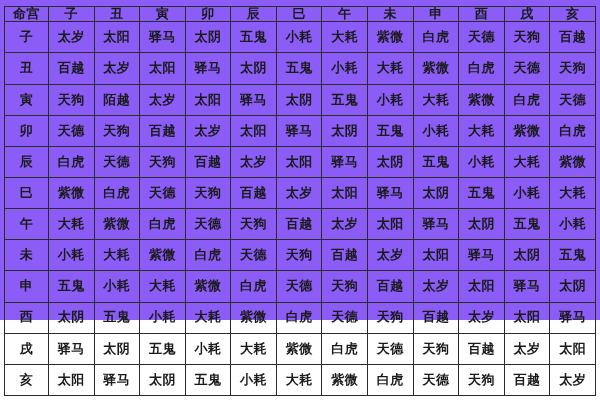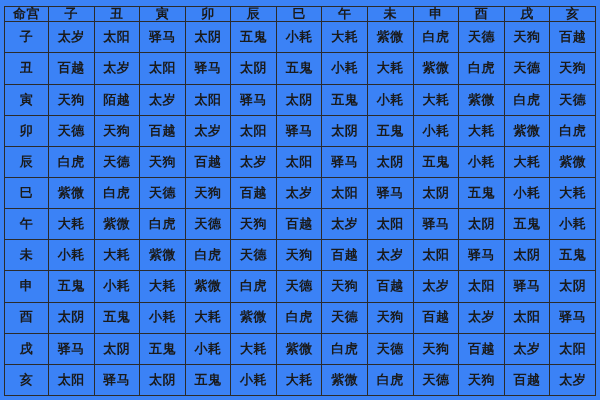--- a/index.html
+++ b/index.html
@@ -8,24 +8,24 @@
     background: #ffffff;
   }
   body {
     width: 600px;
     height: 400px;
     overflow: hidden;
     font-family: "Liberation Sans", sans-serif;
   }
   #sheet {
     width: 600px;
-    height: 400px;
+    height: 320px;
     box-sizing: border-box;
     padding: 6px 4px 4px 4px;
-    background: #3b82f6;
+    background: #8b5cf6;
   }
   table.grid {
     border-collapse: collapse;
     width: 592px;
     height: 390px;
     table-layout: fixed;
   }
   table.grid td, table.grid th {
     border: 1px solid #2b2b2b;
     text-align: center;

